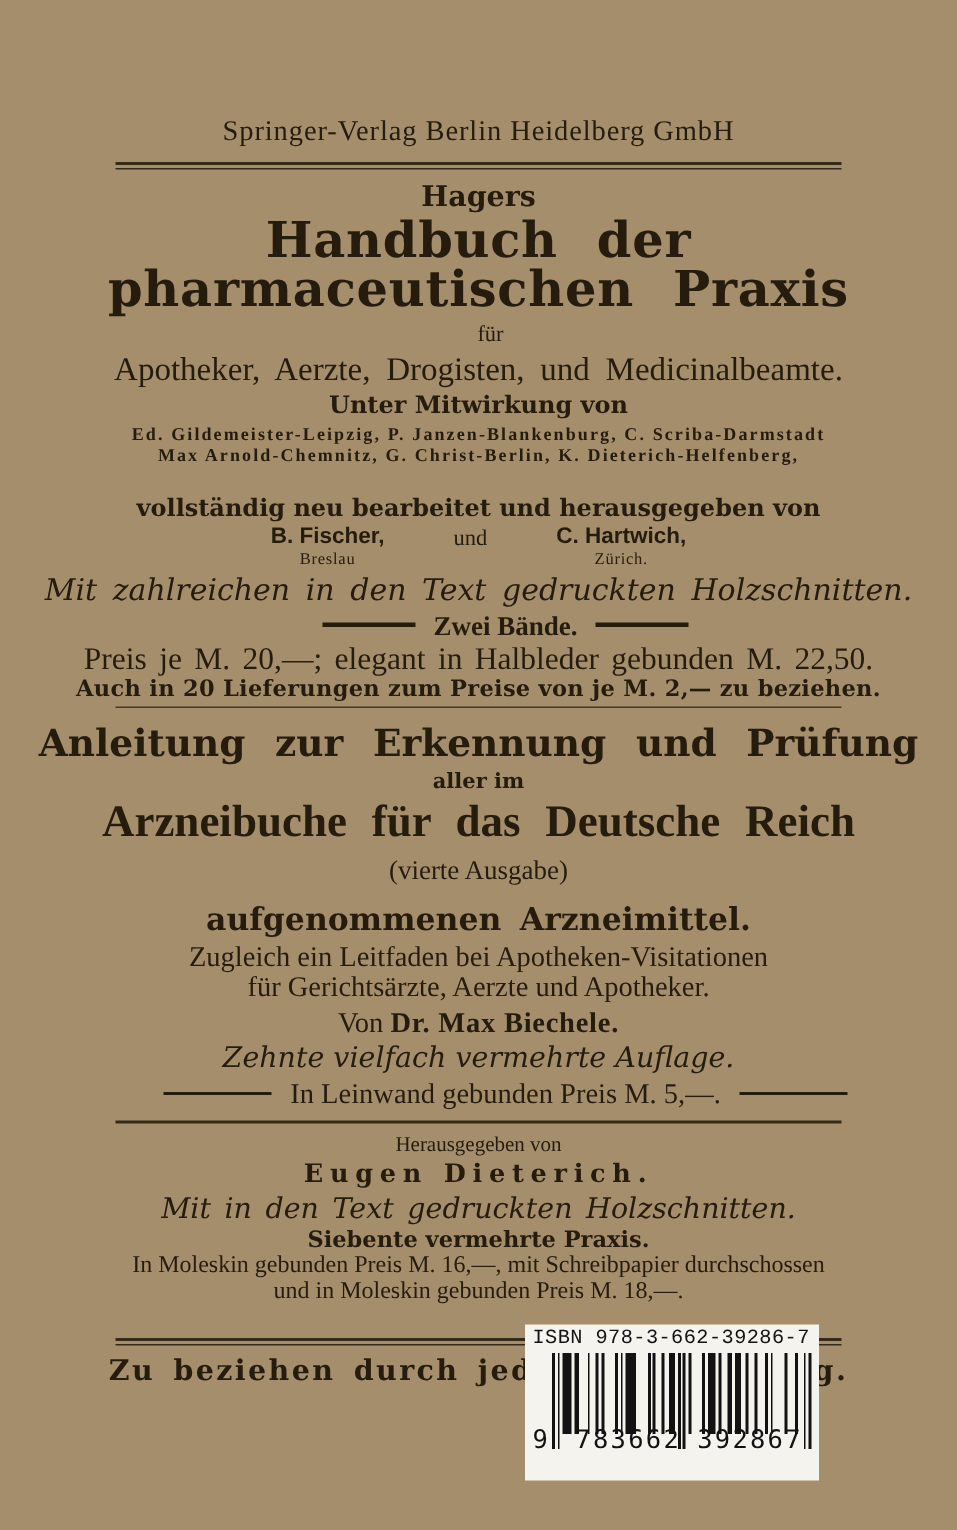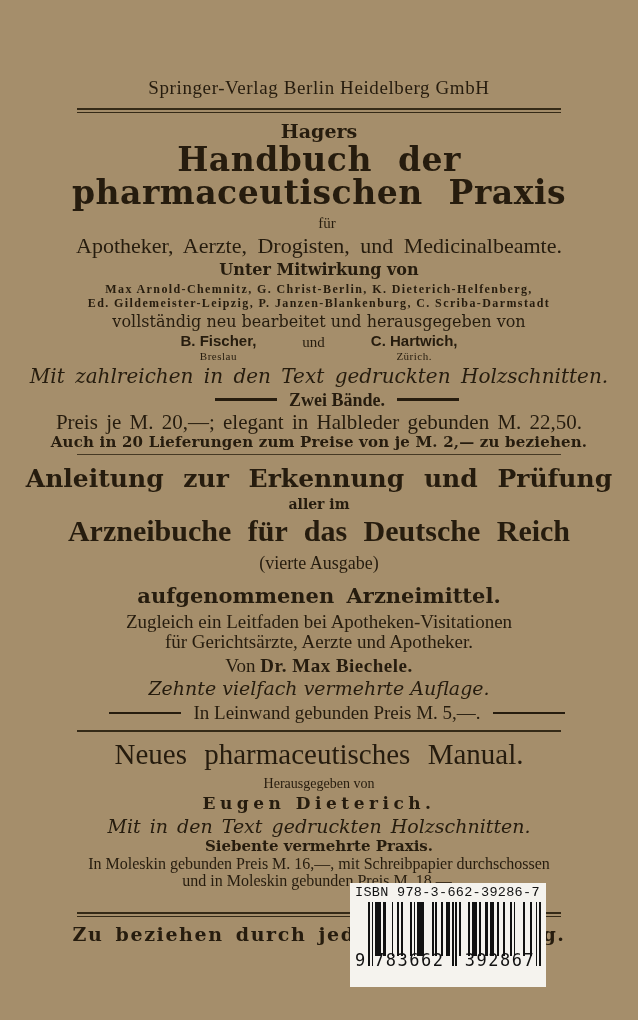--- a/index.html
+++ b/index.html
@@ -43,21 +43,21 @@
   .pretitle { margin-top:9px; font-size:19px; font-weight:bold; font-family:"DejaVu Serif", serif; }
   .fraktur {
     margin-top:2px; font-size:33px; font-weight:bold;
     font-family:"DejaVu Serif", serif; word-spacing:14px; letter-spacing:.5px;text-align:center;
   }
   .fuer { margin-top:7px; font-size:15px;padding-left:16px; }
   .audience { margin-top:4px; font-size:22px; word-spacing:5px; }
   .mitwirkung { margin-top:5px; font-size:16px; font-weight:bold; font-family:"DejaVu Serif", serif; }
   .names { margin-top:5px; font-size:12px; font-weight:bold; letter-spacing:1.4px; }
   .names + .names { margin-top:2px; }
-  .edited-by { margin-top:5px; font-size:16px; font-weight:normal; font-family:"DejaVu Serif", serif; }
+  .edited-by { margin-top:22px; font-size:16px; font-weight:bold; font-family:"DejaVu Serif", serif; }
 
   .editors { margin-top:3px; display:flex; justify-content:center; align-items:flex-start; gap:46px; }
   .editor { display:inline-block; }
   .editor .name { font-family:"Liberation Sans", sans-serif; font-weight:bold; font-size:15px; }
   .editor .city { font-size:11px; margin-top:2px; letter-spacing:.5px; }
   .and { font-size:15px; padding-top:2px; }
 
   .italic-line { margin-top:4px; font-size:20px; font-style:italic; word-spacing:4px; font-family:"DejaVu Serif", serif; }
 
   .dash-line { margin-top:5px; font-size:18px; font-weight:bold; white-space:nowrap;margin-left:36px; }
@@ -105,39 +105,39 @@
   .bars { position:absolute; left:13px; top:0; width:173px; height:64px; }
   .bar { position:absolute; top:0; height:54px; background:var(--barcode_ink); }
   .bar.guard { height:64px; }
   .bc-digit {
     position:absolute;
     font-family:"DejaVu Sans Mono", monospace;
     font-size:17px; color:var(--barcode_ink);
     top:50px; letter-spacing:1.5px;
   }
   .bc-lead { left:0px; }
-  .bc-g1 { left:19px; width:80px; text-align:left; }
+  .bc-g1 { left:19px; width:80px; text-align:right; }
   .bc-g2 { left:105px; width:80px; text-align:center; }
 </style>
 </head>
 <body>
 
 <div class="page">
 
   <div class="publisher">Springer-Verlag Berlin Heidelberg GmbH</div>
   <div class="rule-double"></div>
 
   <section>
     <div class="pretitle">Hagers</div>
     <div class="fraktur">Handbuch der pharmaceutischen Praxis</div>
     <div class="fuer">für</div>
     <div class="audience">Apotheker, Aerzte, Drogisten, und Medicinalbeamte.</div>
     <div class="mitwirkung">Unter Mitwirkung von</div>
+    <div class="names">Ed. Gildemeister-Leipzig, P. Janzen-Blankenburg, C. Scriba-Darmstadt</div>
     <div class="names">Max Arnold-Chemnitz, G. Christ-Berlin, K. Dieterich-Helfenberg,</div>
-    <div class="names">Ed. Gildemeister-Leipzig, P. Janzen-Blankenburg, C. Scriba-Darmstadt</div>
     <div class="edited-by">vollständig neu bearbeitet und herausgegeben von</div>
 
     <div class="editors">
       <span class="editor">
         <span class="name">B. Fischer,</span>
         <div class="city">Breslau</div>
       </span>
       <span class="and">und</span>
       <span class="editor">
         <span class="name">C. Hartwich,</span>
@@ -170,21 +170,20 @@
     </div>
     <div class="s2-edition">Zehnte vielfach vermehrte Auflage.</div>
     <div class="dash-line thin">
       <span class="dash"></span><span>In Leinwand gebunden Preis M. 5,—.</span><span class="dash"></span>
     </div>
   </section>
 
   <div class="rule-single" style="margin-top:8px; border-top-width:2px;"></div>
 
   <section>
-    <div class="s3-title">Neues pharmaceutisches Manual.</div>
     <div class="s3-herausg">Herausgegeben von</div>
     <div class="s3-editor">Eugen Dieterich.</div>
     <div class="s3-italic">Mit in den Text gedruckten Holzschnitten.</div>
     <div class="s3-edition">Siebente vermehrte Praxis.</div>
     <div class="s3-price">In Moleskin gebunden Preis M. 16,—, mit Schreibpapier durchschossen</div>
     <div class="s3-price2">und in Moleskin gebunden Preis M. 18,—.</div>
   </section>
 
   <div class="rule-double footer-rule"></div>
   <div class="order-note">Zu beziehen durch jede Buchhandlung.</div>

